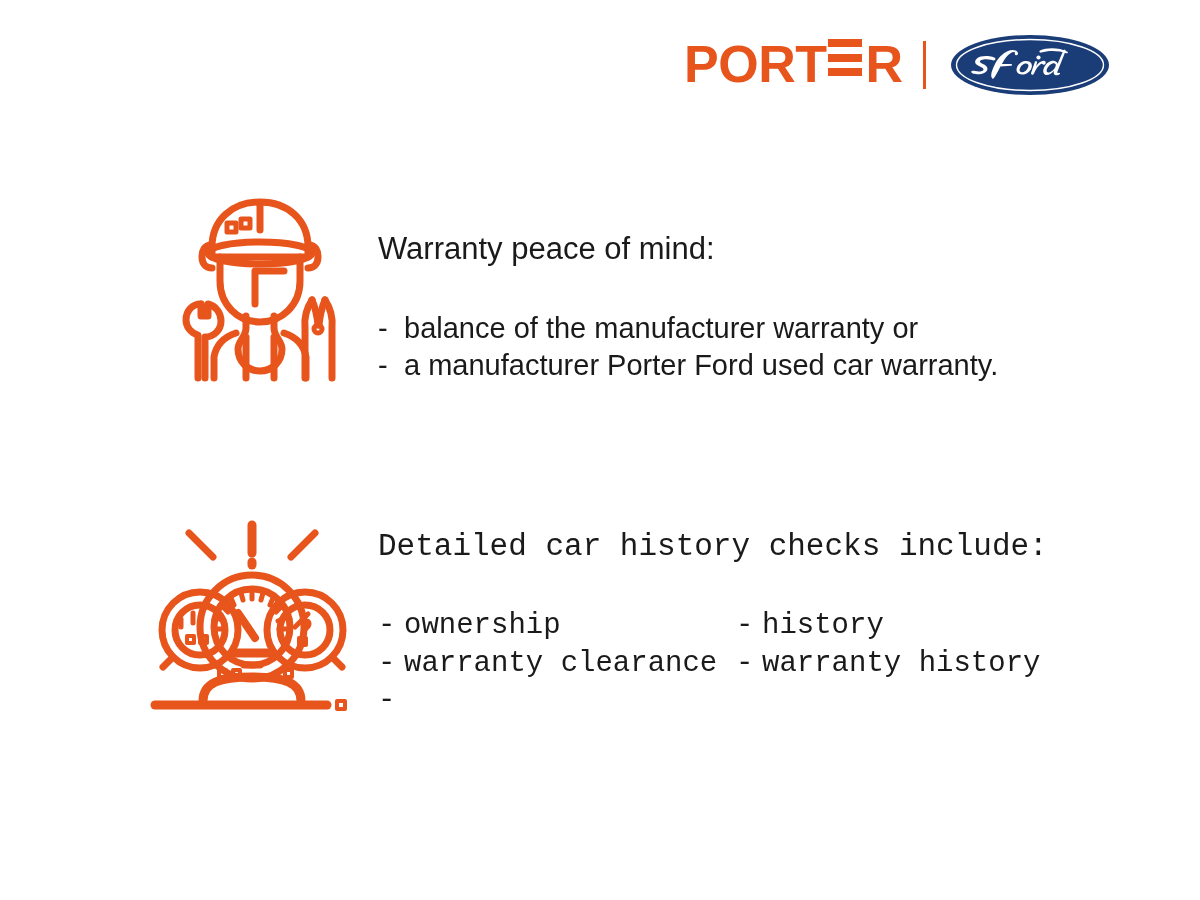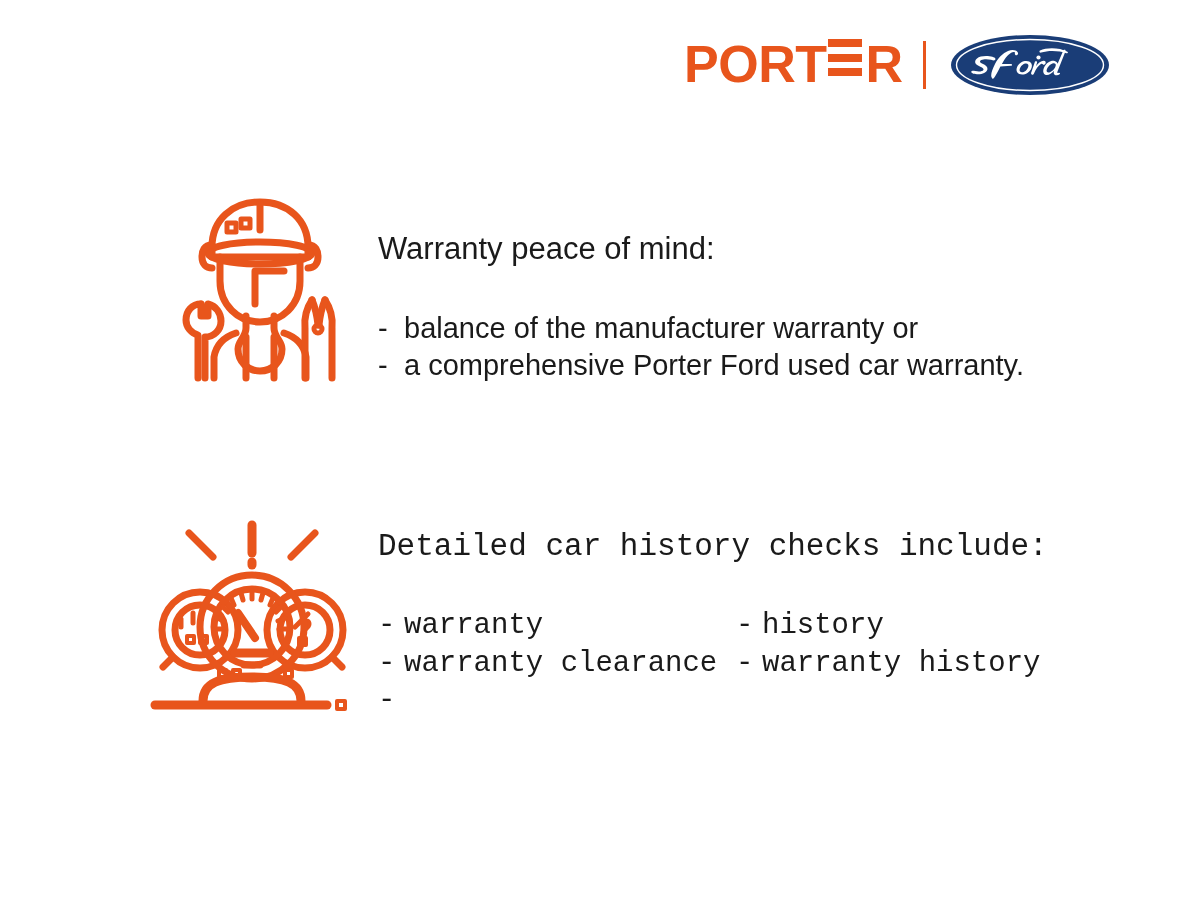--- a/index.html
+++ b/index.html
@@ -206,21 +206,21 @@
 
   <div class="block-body">
     <h2 class="block-heading">Warranty peace of mind:</h2>
     <ul class="bullet-list">
       <li class="bullet-row">
         <span class="bullet-dash">-</span>
         <span class="bullet-text">balance of the manufacturer warranty or</span>
       </li>
       <li class="bullet-row">
         <span class="bullet-dash">-</span>
-        <span class="bullet-text">a comprehensive Porter Ford used car warranty.</span>
+        <span class="bullet-text">a manufacturer Porter Ford used car warranty.</span>
       </li>
     </ul>
   </div>
 </div>
 
 <div class="block block-history">
 
   <svg class="block-icon" viewBox="0 0 215 215" fill="none" stroke="#E8551C" stroke-width="7" stroke-linecap="round" stroke-linejoin="round">
 
     <line x1="44" y1="28" x2="68" y2="52"></line>
@@ -275,21 +275,21 @@
     <line x1="10" y1="200" x2="182" y2="200" stroke-width="9"></line>
     <rect x="192" y="196" width="8" height="8" stroke-width="4"></rect>
   </svg>
 
   <div class="block-body">
     <h2 class="block-heading">Detailed car history checks include:</h2>
     <div class="bullet-grid">
 
       <div class="bullet-row">
         <span class="bullet-dash">-</span>
-        <span class="bullet-text">warranty</span>
+        <span class="bullet-text">ownership</span>
       </div>
       <div class="bullet-row">
         <span class="bullet-dash">-</span>
         <span class="bullet-text">history</span>
       </div>
 
       <div class="bullet-row">
         <span class="bullet-dash">-</span>
         <span class="bullet-text">warranty clearance</span>
       </div>

